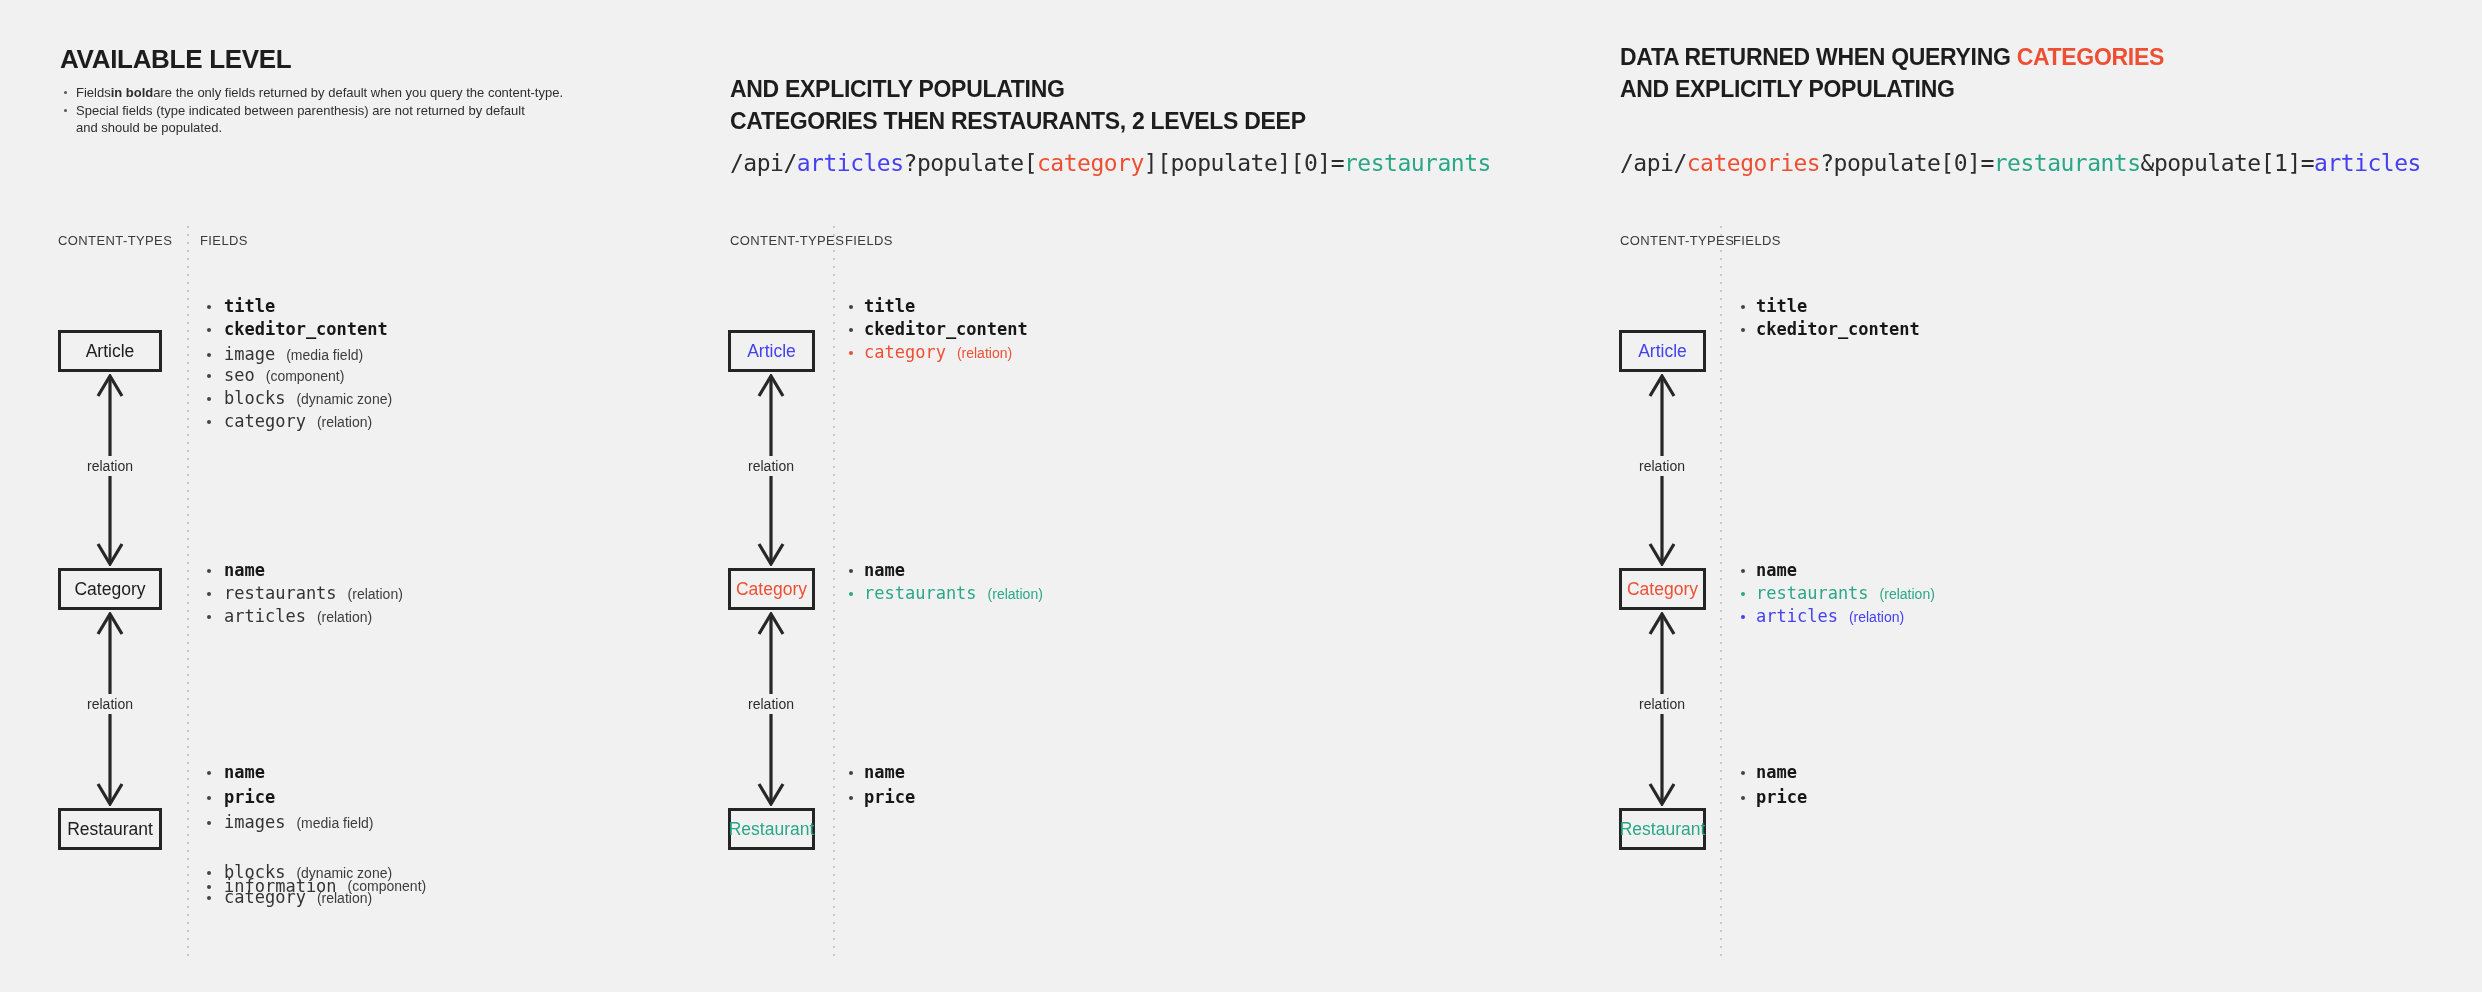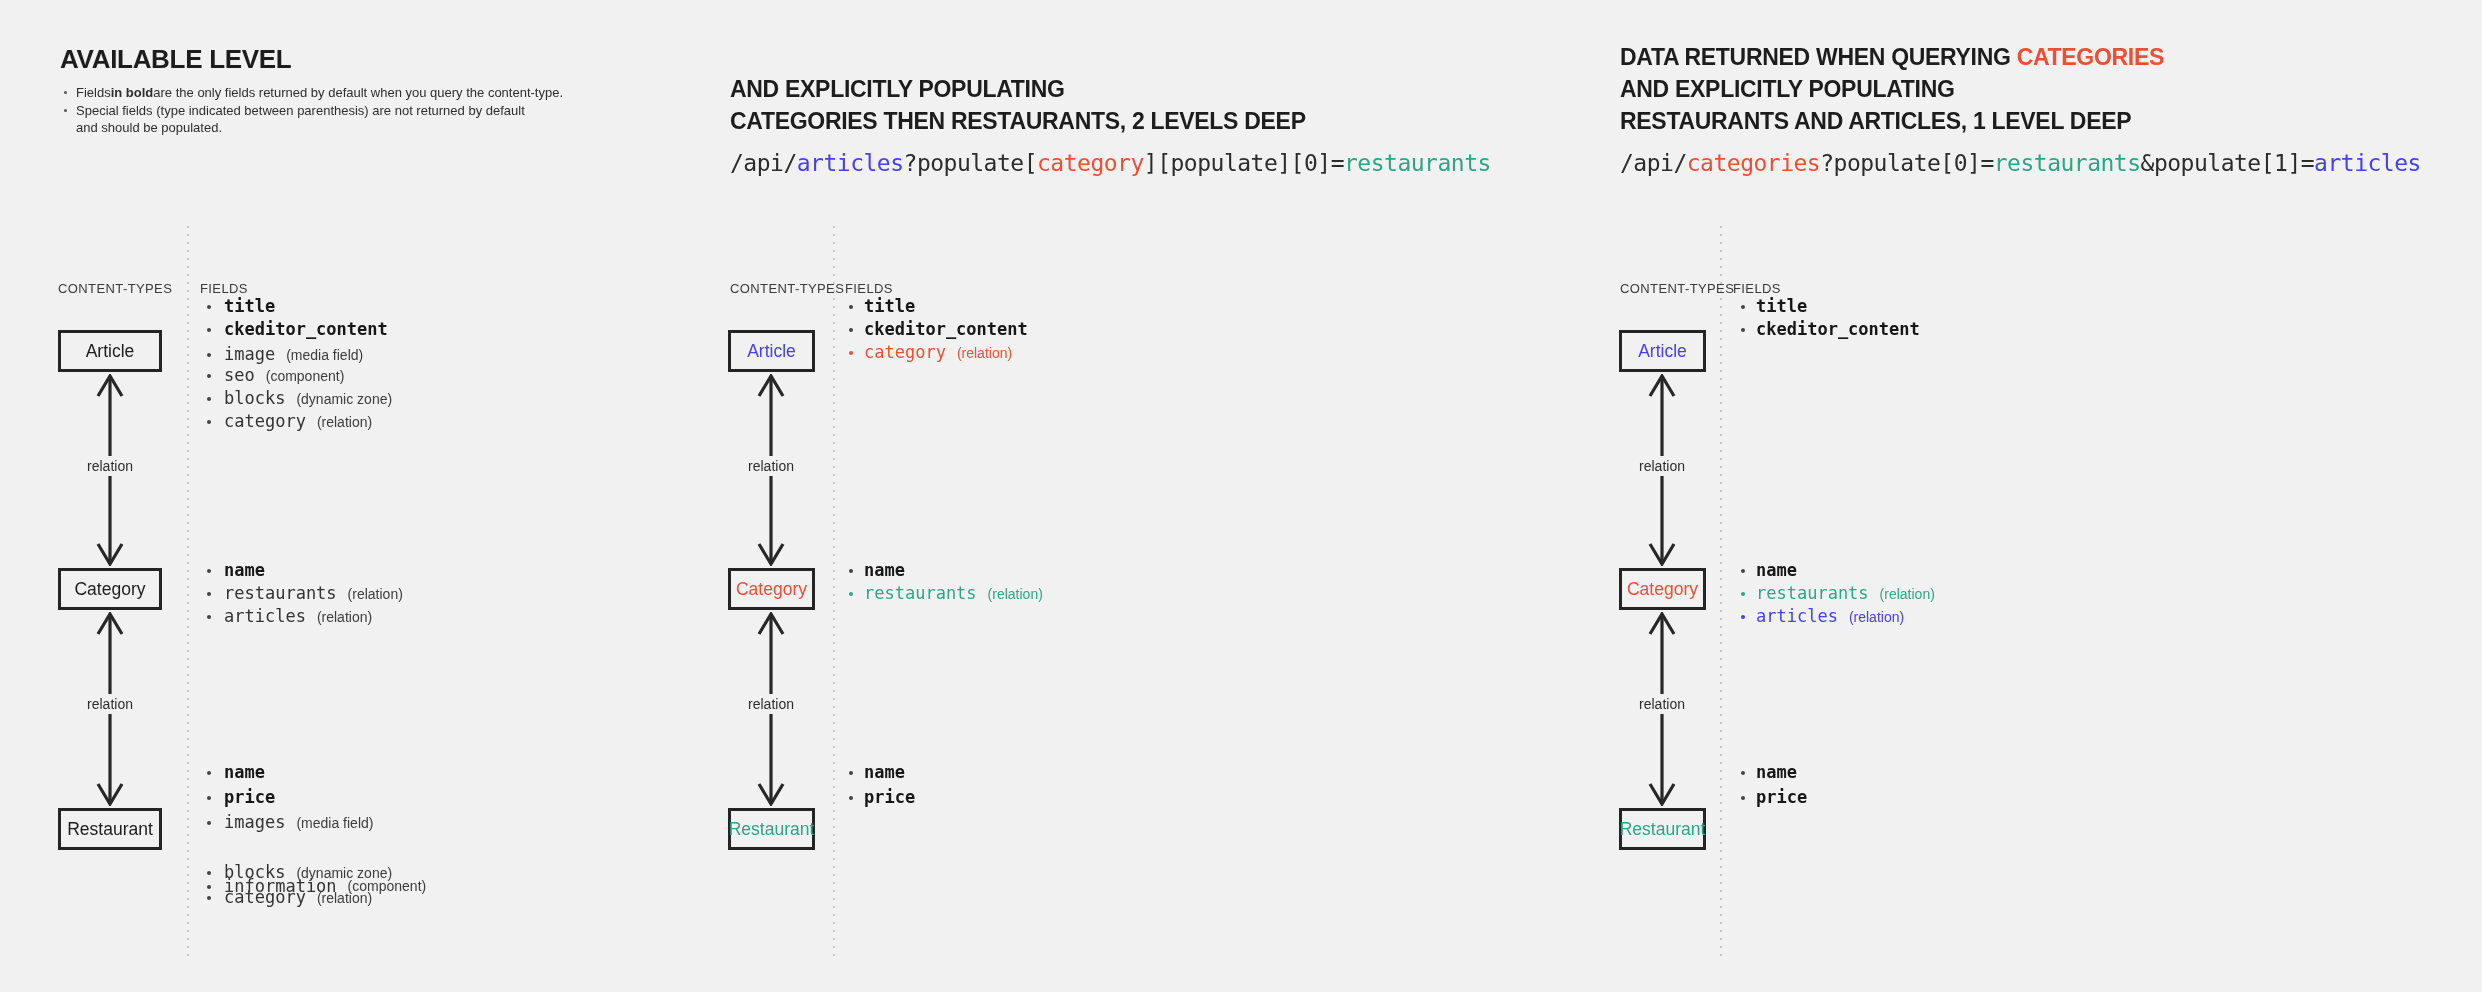--- a/index.html
+++ b/index.html
@@ -4,21 +4,21 @@
 <style>
   * { margin:0; padding:0; box-sizing:border-box; }
   html,body { width:2482px; height:992px; overflow:hidden; }
   body { position:relative; font-family:"Liberation Sans", sans-serif; }
   .panel { position:absolute; inset:0; }
   .abs { position:absolute; }
   .title-line { font-weight:700; letter-spacing:-0.3px; white-space:nowrap; }
   .note-line { display:flex; align-items:flex-start; font-size:13px; line-height:17px; white-space:nowrap; }
   .note-dot { width:3px; height:3px; border-radius:50%; background:#555; margin:7px 9px 0 0; flex:0 0 auto; }
   .api-line { font-family:"DejaVu Sans Mono", monospace; font-size:23px; letter-spacing:-0.5px; white-space:nowrap; }
-  .col-label { font-size:13px; letter-spacing:0.4px; color:#3a3a3a; white-space:nowrap;margin-top:48px; }
+  .col-label { font-size:13px; letter-spacing:0.4px; color:#3a3a3a; white-space:nowrap; }
   .divider { width:2px; background-image:repeating-linear-gradient(to bottom,#c8c8c8 0 2px,transparent 2px 8px); }
   .entity-box { border:3px solid #242424; display:flex; align-items:center; justify-content:center;
                 font-size:17.5px; white-space:nowrap; }
   .field-row { display:flex; align-items:baseline; white-space:nowrap; line-height:21px; }
   .field-dot { width:4px; height:4px; border-radius:50%; align-self:flex-start; margin-top:8.5px; flex:0 0 auto; }
   .field-name { font-family:"DejaVu Sans Mono", monospace; font-size:17px; color:#333; }
   .field-name.bold { font-weight:700; color:#171717; }
   .field-annotation { font-size:14px; color:#3d3d3d; margin-left:11px; }
   .relation-label { font-size:14px; color:#2d2d2d; padding:2px 4px; transform:translate(-50%,-50%); white-space:nowrap; }
   svg.connector { display:block; }
@@ -191,21 +191,20 @@
     <svg width="32" height="194" class="connector" style="position: absolute; left: 755px; top: 612px;">
       <line stroke="#272727" stroke-width="3.2" fill="none" x1="16" y1="3" x2="16" y2="191"></line>
       <polyline stroke="#272727" stroke-width="3.2" fill="none" points="4,22 16,2 28,22"></polyline>
       <polyline stroke="#272727" stroke-width="3.2" fill="none" points="4,172 16,192 28,172"></polyline>
     </svg>
     <div class="abs relation-label" style="left: 771px; top: 704px; background: rgb(241, 241, 241);">relation</div>
   </div>
 <div class="panel">
     <div class="abs title-line" style="left: 1620px; top: 44px; font-size: 23px; color: rgb(29, 29, 29);"><span style="color: rgb(29, 29, 29);">DATA RETURNED WHEN QUERYING </span><span style="color: rgb(238, 79, 51);">CATEGORIES</span></div>
     <div class="abs title-line" style="left: 1620px; top: 76px; font-size: 23px; color: rgb(29, 29, 29);"><span style="color: rgb(29, 29, 29);">AND EXPLICITLY POPULATING</span></div>
-    <div class="abs title-line" style="left: 1620px; top: 108px; font-size: 23px; color: rgb(29, 29, 29);"><span style="color: rgb(29, 29, 29);">RESTAURANTS AND ARTICLES, 1 LEVEL DEEP</span></div>
     <div class="abs api-line" style="left: 1620px; top: 150px; color: rgb(44, 44, 44);"><span style="color: rgb(44, 44, 44);">/api/</span><span style="color: rgb(238, 79, 51);">categories</span><span style="color: rgb(44, 44, 44);">?populate[0]=</span><span style="color: rgb(42, 167, 135);">restaurants</span><span style="color: rgb(44, 44, 44);">&amp;populate[1]=</span><span style="color: rgb(69, 64, 240);">articles</span></div>
     <div class="abs col-label" style="left: 1620px; top: 233px;">CONTENT-TYPES</div>
     <div class="abs col-label" style="left: 1733px; top: 233px;">FIELDS</div>
     <div class="abs divider" style="left: 1720px; top: 226px; height: 732px;"></div>
     <div class="abs entity-box" style="left: 1619px; top: 330px; width: 87px; height: 42px;">
       <span style="color: rgb(69, 64, 240);">Article</span>
     </div>
     <div class="abs field-row" style="left: 1741px; top: 296px;">
       <div class="field-dot" style="background: rgb(68, 68, 68); margin-right: 11px;"></div>
       <span class="field-name bold" style="color: rgb(23, 23, 23);">title</span>

